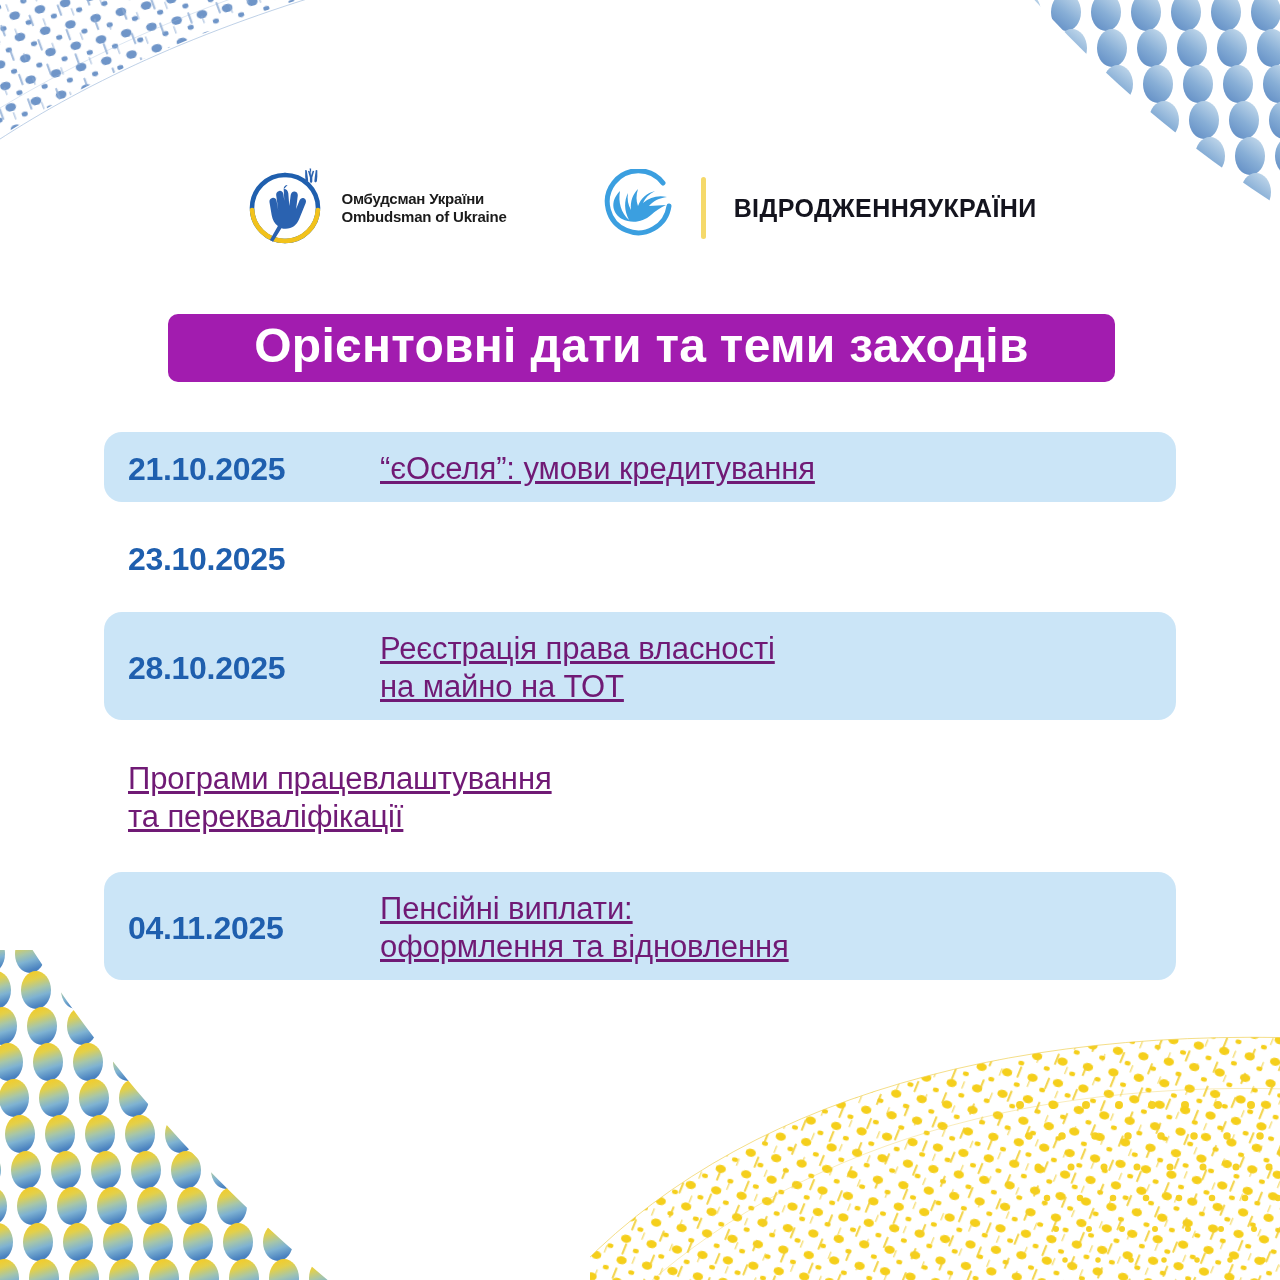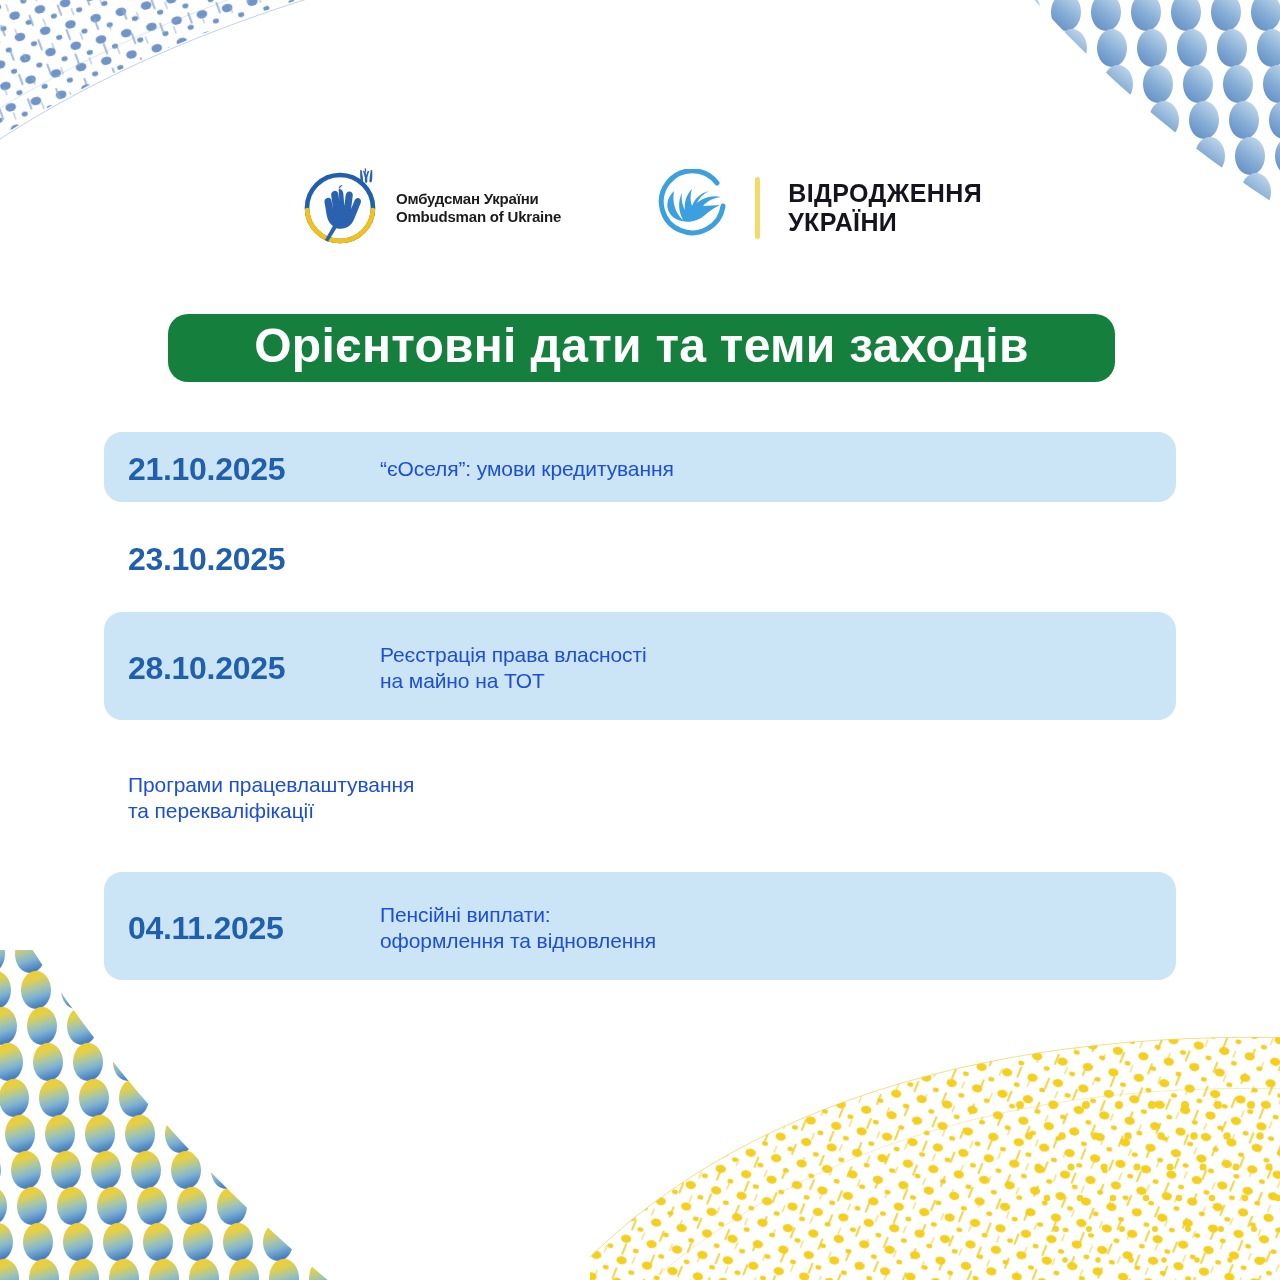--- a/index.html
+++ b/index.html
@@ -64,41 +64,41 @@
     width: 5px;
     height: 62px;
     background: #f5d96a;
     border-radius: 3px;
     flex: none;
     margin: 0 14px 0 6px;
   }
 
   .logo-text-vidr {
     display: flex;
-    flex-direction: column;
+    flex-direction: row;
     justify-content: center;
     line-height: 1.16;
   }
   .logo-text-vidr .ln {
     font-size: 25px;
     font-weight: 700;
     color: #14141e;
     letter-spacing: 0.4px;
     white-space: nowrap;
   }
 
   
   #title-banner {
     position: absolute;
     left: 168px;
     top: 314px;
     width: 947px;
     height: 68px;
-    background: #15803d;
-    border-radius: 20px;
+    background: #a21caf;
+    border-radius: 10px;
     display: flex;
     align-items: center;
     justify-content: center;
   }
   #title-banner .title-text {
     font-size: 48px;
     font-weight: 700;
     color: #ffffff;
     letter-spacing: 0.3px;
     white-space: nowrap;
@@ -129,25 +129,26 @@
     width: 252px;
     font-size: 32px;
     font-weight: 700;
     color: #1f5fae;
     letter-spacing: -0.3px;
     white-space: nowrap;
   }
 
   .row-topic {
     flex: 1;
-    font-size: 21px;
+    font-size: 31px;
     font-weight: 400;
-    color: #1d4ed8;
+    color: #701a75;
     line-height: 1.22;
     letter-spacing: -0.1px;
+    text-decoration: underline;
   }
   .row-topic .l2 { display: block; }
 
   .row.h1 { height: 70px; }
   .row.h2 { height: 108px; }
 
   .row-gap-sm { height: 20px; }
   .row-gap-md { height: 22px; }
 </style>
 </head>

